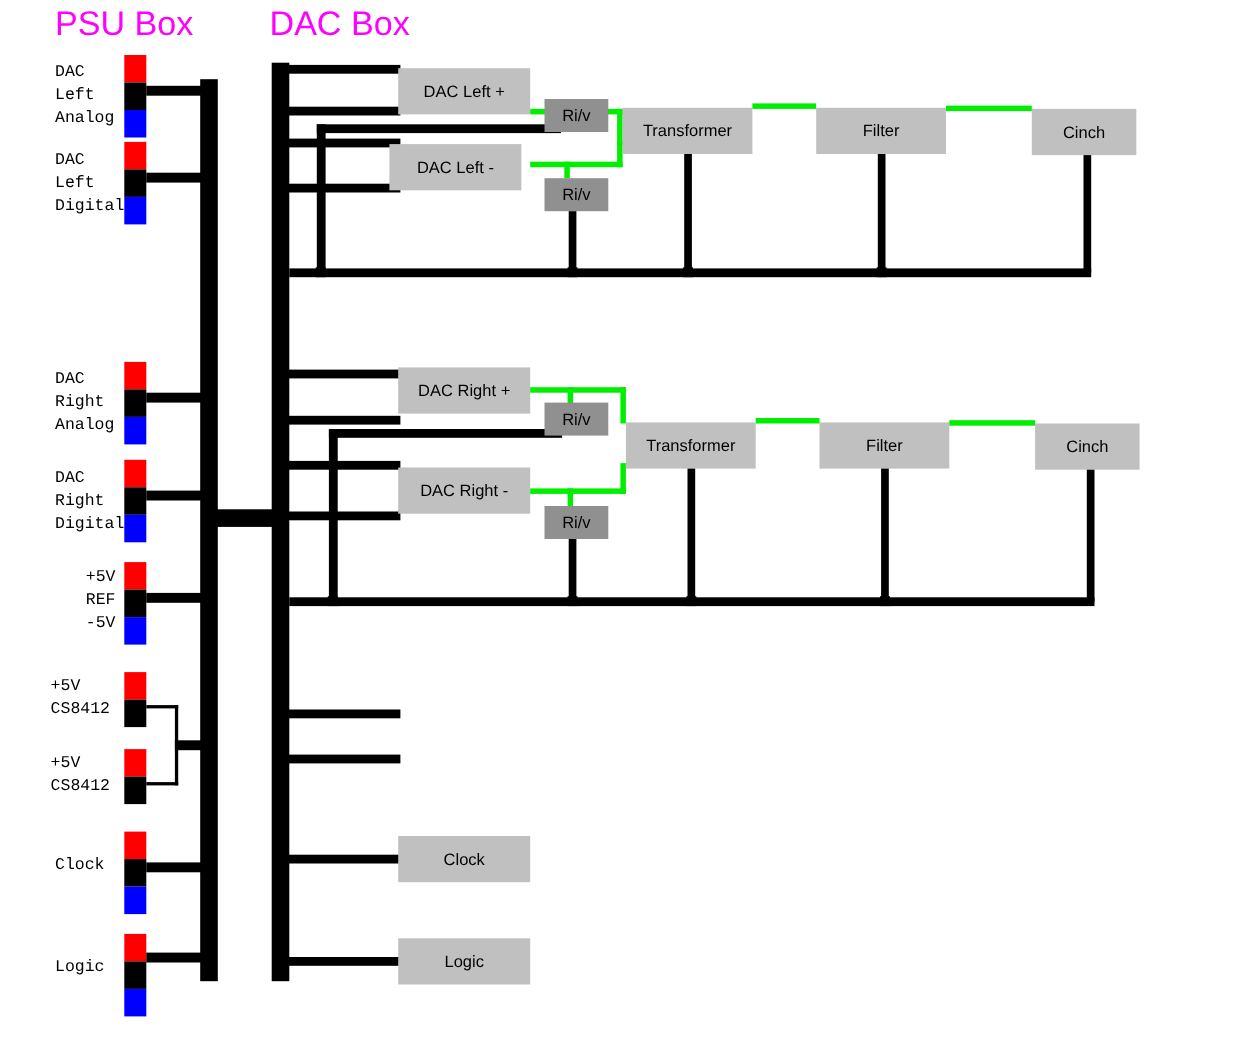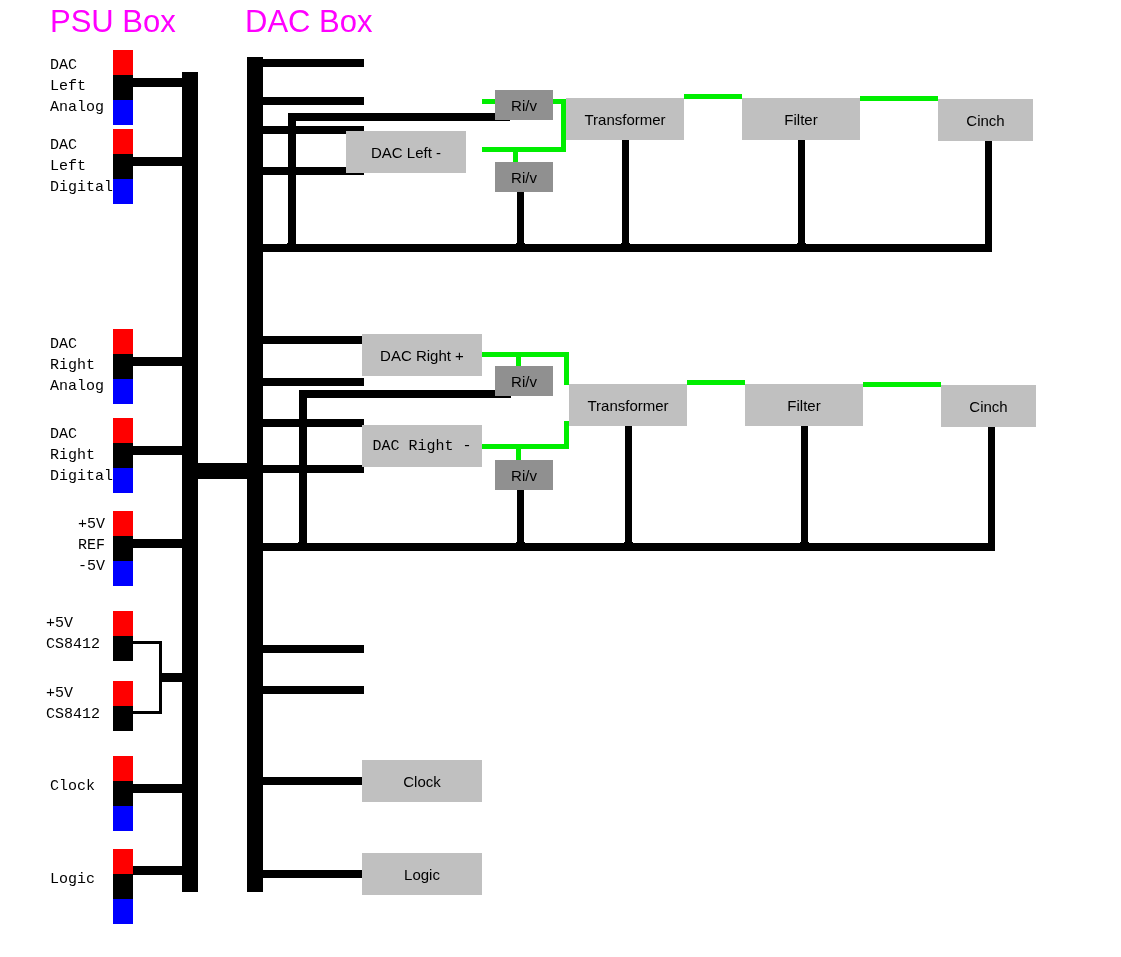--- a/index.html
+++ b/index.html
@@ -148,21 +148,24 @@
 
   <div class="wire" style="left:259px;top:59px;width:105px;height:8px;"></div>
   <div class="wire" style="left:259px;top:97px;width:105px;height:8px;"></div>
 
   <div class="wire" style="left:259px;top:126px;width:105px;height:8px;"></div>
   <div class="wire" style="left:259px;top:167px;width:105px;height:8px;"></div>
 
   <div class="wire" style="left:288px;top:113px;width:222px;height:8px;"></div>
   <div class="wire" style="left:288px;top:113px;width:8px;height:133px;"></div>
 
-  <div class="blk" style="left:346px;top:131px;width:120px;height:42px;">
+  <div class="blk" style="left:362px;top:62px;width:120px;height:42px;">
+    <span>DAC Left +</span>
+  </div>
+  <div class="blk" style="left:354px;top:131px;width:120px;height:42px;">
     <span>DAC Left -</span>
   </div>
 
   <div class="gwire" style="left:482px;top:99px;width:84px;height:5px;"></div>
   <div class="gwire" style="left:513px;top:99px;width:5px;height:14px;"></div>
   <div class="gwire" style="left:561px;top:99px;width:5px;height:33px;"></div>
 
   <div class="gwire" style="left:482px;top:147px;width:84px;height:5px;"></div>
   <div class="gwire" style="left:513px;top:147px;width:5px;height:15px;"></div>
   <div class="gwire" style="left:561px;top:128px;width:5px;height:24px;"></div>
@@ -202,21 +205,21 @@
   <div class="wire" style="left:259px;top:378px;width:105px;height:8px;"></div>
   <div class="wire" style="left:259px;top:419px;width:105px;height:8px;"></div>
   <div class="wire" style="left:259px;top:465px;width:105px;height:8px;"></div>
 
   <div class="wire" style="left:299px;top:390px;width:212px;height:8px;"></div>
   <div class="wire" style="left:299px;top:390px;width:8px;height:157px;"></div>
 
   <div class="blk" style="left:362px;top:334px;width:120px;height:42px;">
     <span>DAC Right +</span>
   </div>
-  <div class="blk" style="left:362px;top:425px;width:120px;height:42px;font-family:Liberation Mono, monospace;">
+  <div class="blk" style="left:362px;top:425px;width:120px;height:42px;">
     <span>DAC Right -</span>
   </div>
 
   <div class="gwire" style="left:482px;top:352px;width:87px;height:5px;"></div>
   <div class="gwire" style="left:516px;top:352px;width:5px;height:16px;"></div>
   <div class="gwire" style="left:564px;top:352px;width:5px;height:33px;"></div>
   <div class="gwire" style="left:482px;top:444px;width:87px;height:5px;"></div>
   <div class="gwire" style="left:516px;top:444px;width:5px;height:16px;"></div>
   <div class="gwire" style="left:564px;top:421px;width:5px;height:28px;"></div>
 

